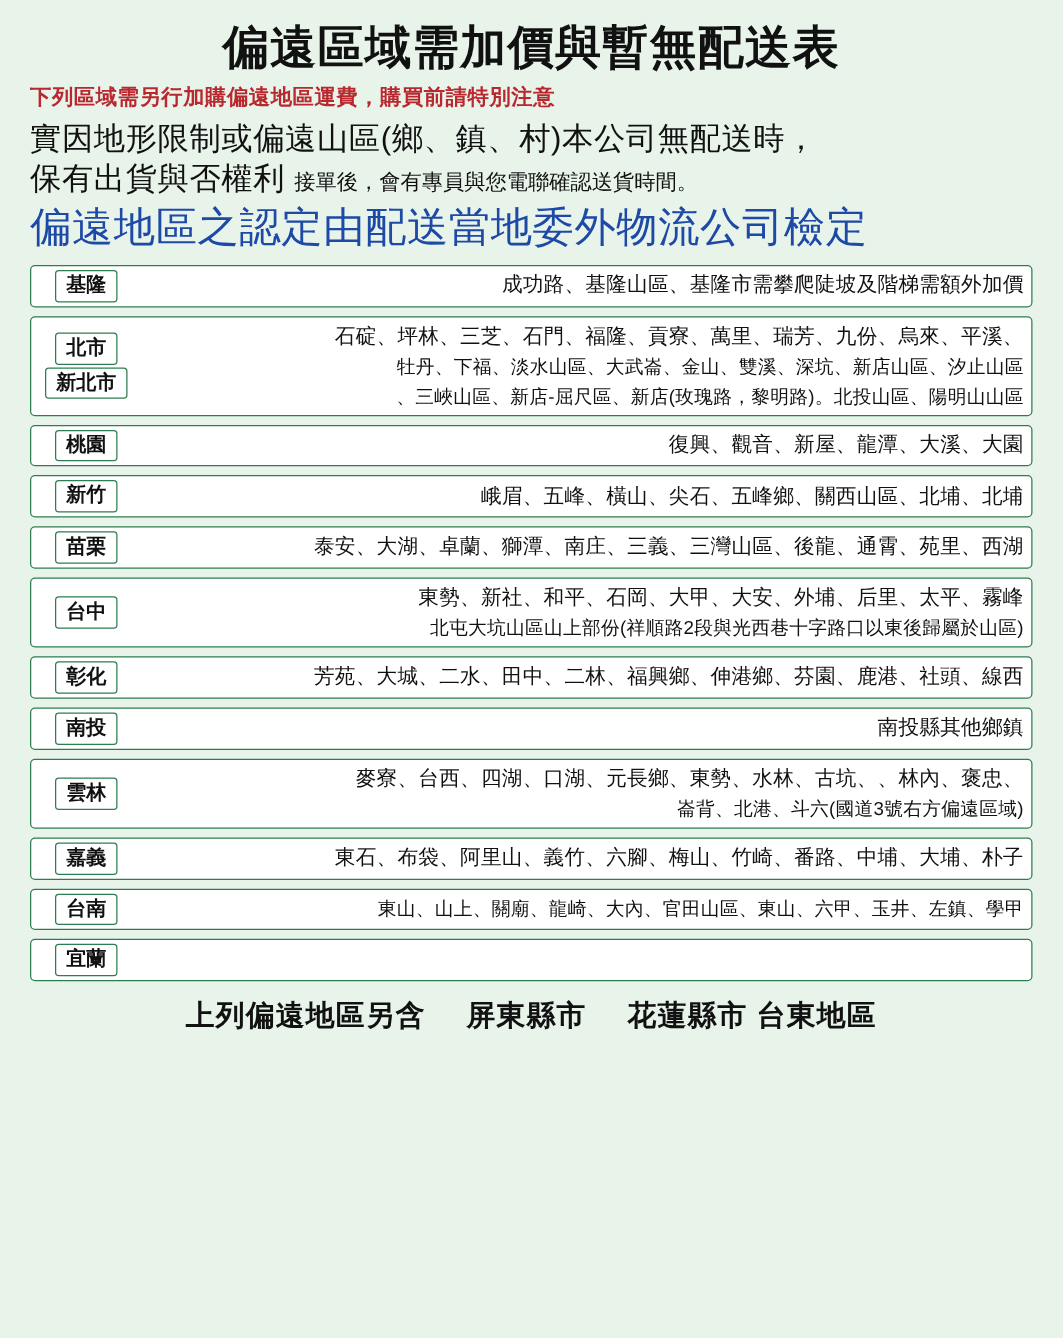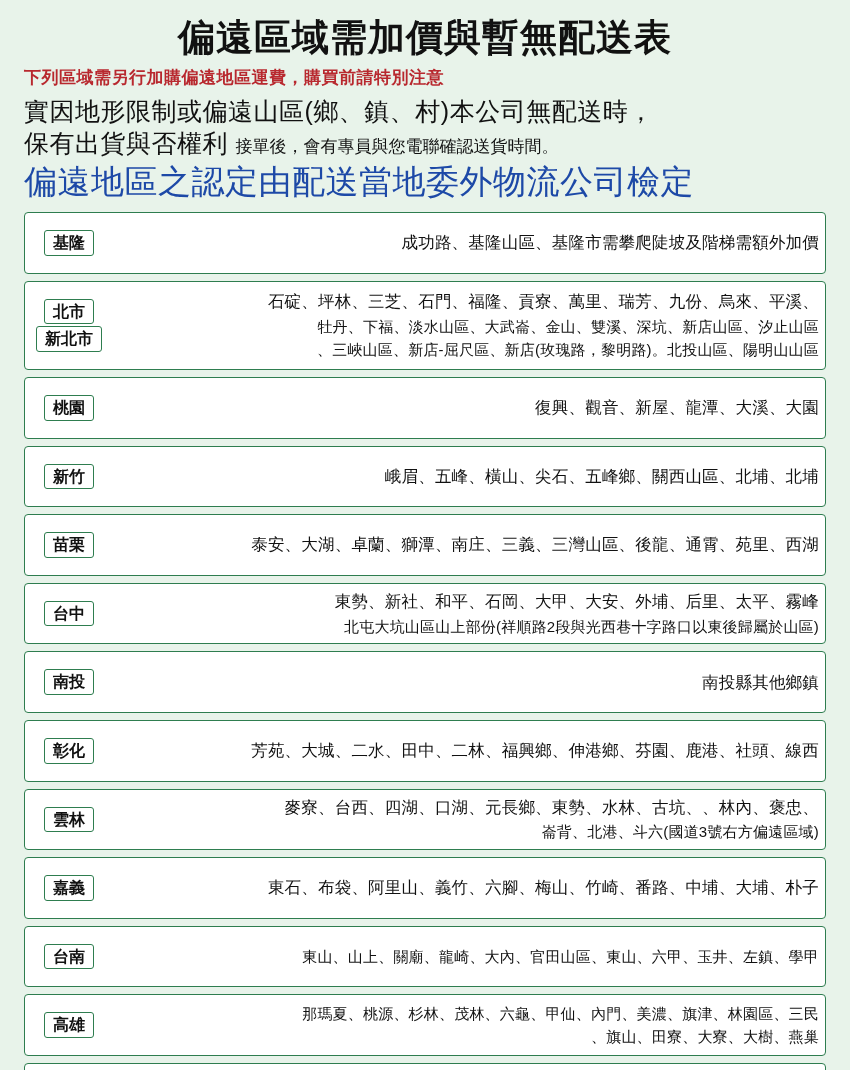--- a/index.html
+++ b/index.html
@@ -69,21 +69,21 @@
     background: #ffffff;
     min-height: 30px;
   }
   .region {
     flex: 0 0 88px;
     display: flex;
     flex-direction: column;
     align-items: center;
     justify-content: center;
     gap: 2px;
-    padding: 17px 2px;
+    padding: 3px 2px;
     box-sizing: border-box;
   }
   .region .tag {
     display: inline-block;
     border: 1.2px solid #2e7d4f;
     border-radius: 3px;
     background: #fff;
     font-size: 16px;
     font-weight: bold;
     color: #111;
@@ -197,33 +197,33 @@
         <span class="tag">台中</span>
       </div>
       <div class="detail">
         <div class="line">東勢、新社、和平、石岡、大甲、大安、外埔、后里、太平、霧峰</div>
         <div class="line sm">北屯大坑山區山上部份(祥順路2段與光西巷十字路口以東後歸屬於山區)</div>
       </div>
     </div>
 
     <div class="row">
       <div class="region">
+        <span class="tag">彰化</span>
+      </div>
+      <div class="detail">
+        <div class="line">芳苑、大城、二水、田中、二林、福興鄉、伸港鄉、芬園、鹿港、社頭、線西</div>
+      </div>
+    </div>
+
+    <div class="row">
+      <div class="region">
         <span class="tag">南投</span>
       </div>
       <div class="detail">
         <div class="line">南投縣其他鄉鎮</div>
-      </div>
-    </div>
-
-    <div class="row">
-      <div class="region">
-        <span class="tag">彰化</span>
-      </div>
-      <div class="detail">
-        <div class="line">芳苑、大城、二水、田中、二林、福興鄉、伸港鄉、芬園、鹿港、社頭、線西</div>
       </div>
     </div>
 
     <div class="row">
       <div class="region">
         <span class="tag">雲林</span>
       </div>
       <div class="detail">
         <div class="line">麥寮、台西、四湖、口湖、元長鄉、東勢、水林、古坑、、林內、褒忠、</div>
         <div class="line sm">崙背、北港、斗六(國道3號右方偏遠區域)</div>
@@ -241,29 +241,20 @@
 
     <div class="row">
       <div class="region">
         <span class="tag">台南</span>
       </div>
       <div class="detail">
         <div class="line sm">東山、山上、關廟、龍崎、大內、官田山區、東山、六甲、玉井、左鎮、學甲</div>
       </div>
     </div>
 
-    <div class="row">
-      <div class="region">
-        <span class="tag">高雄</span>
-      </div>
-      <div class="detail">
-        <div class="line sm">那瑪夏、桃源、杉林、茂林、六龜、甲仙、內門、美濃、旗津、林園區、三民</div>
-        <div class="line sm">、旗山、田寮、大寮、大樹、燕巢</div>
-      </div>
-    </div>
 
     <div class="row">
       <div class="region">
         <span class="tag">宜蘭</span>
       </div>
     </div>
 
   </div>
 
   <div class="footer">

